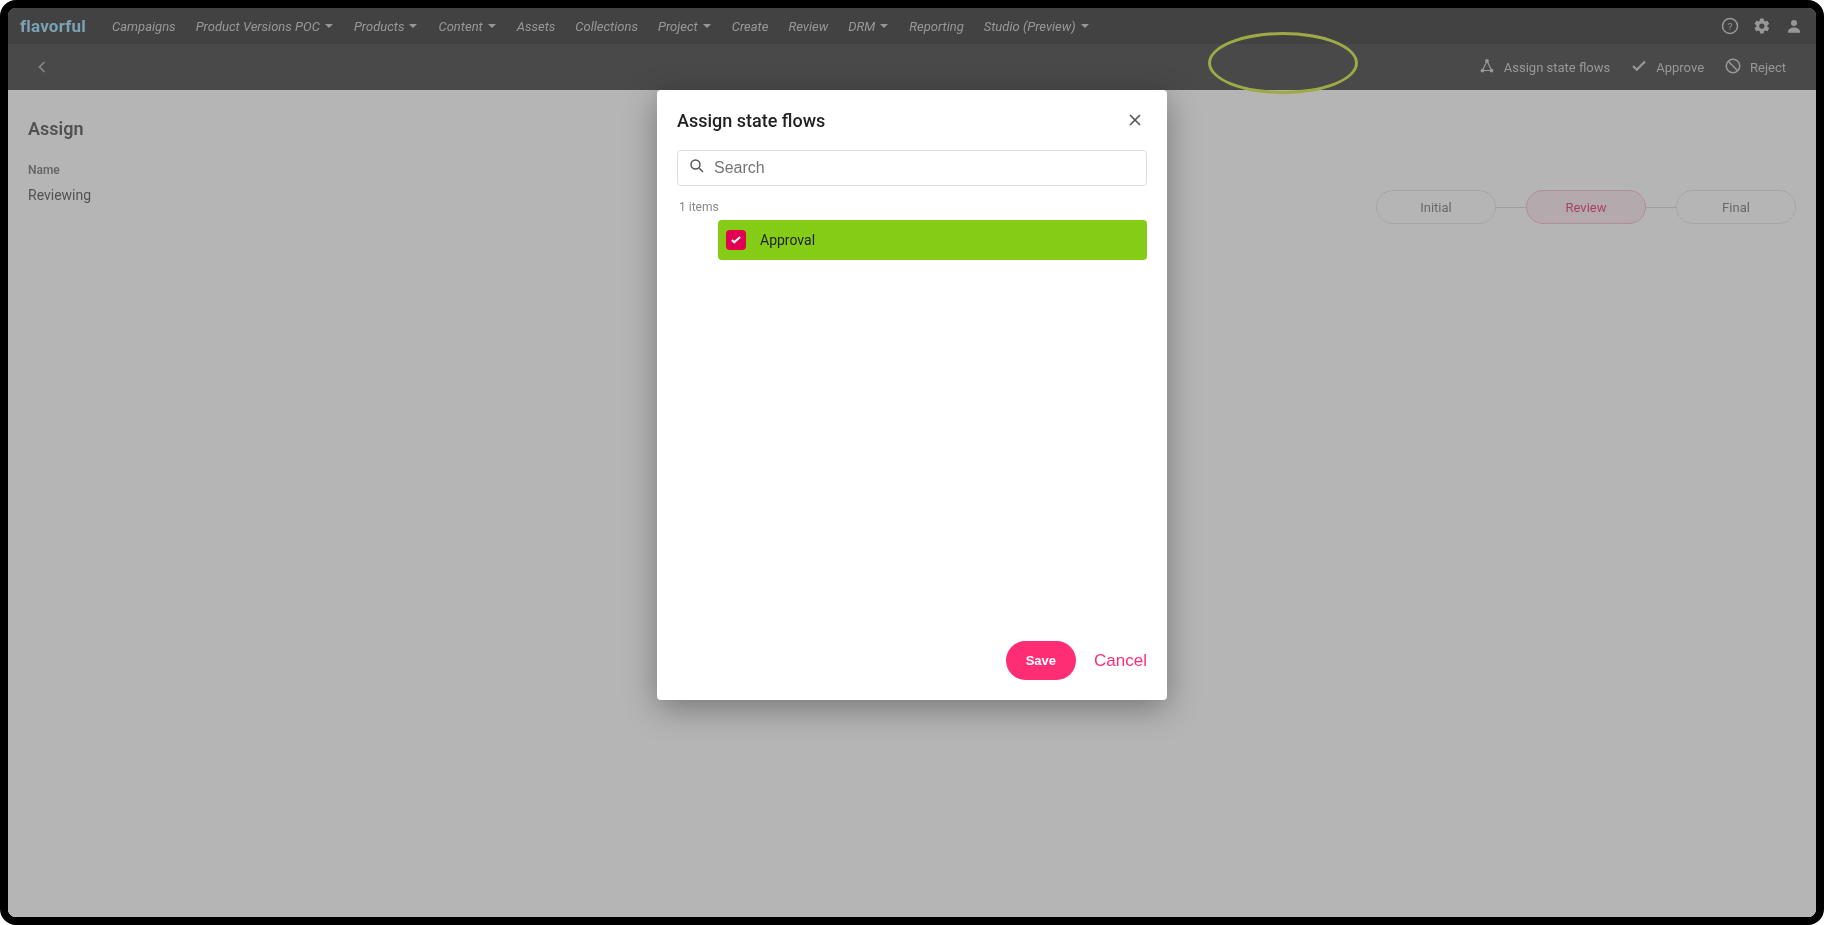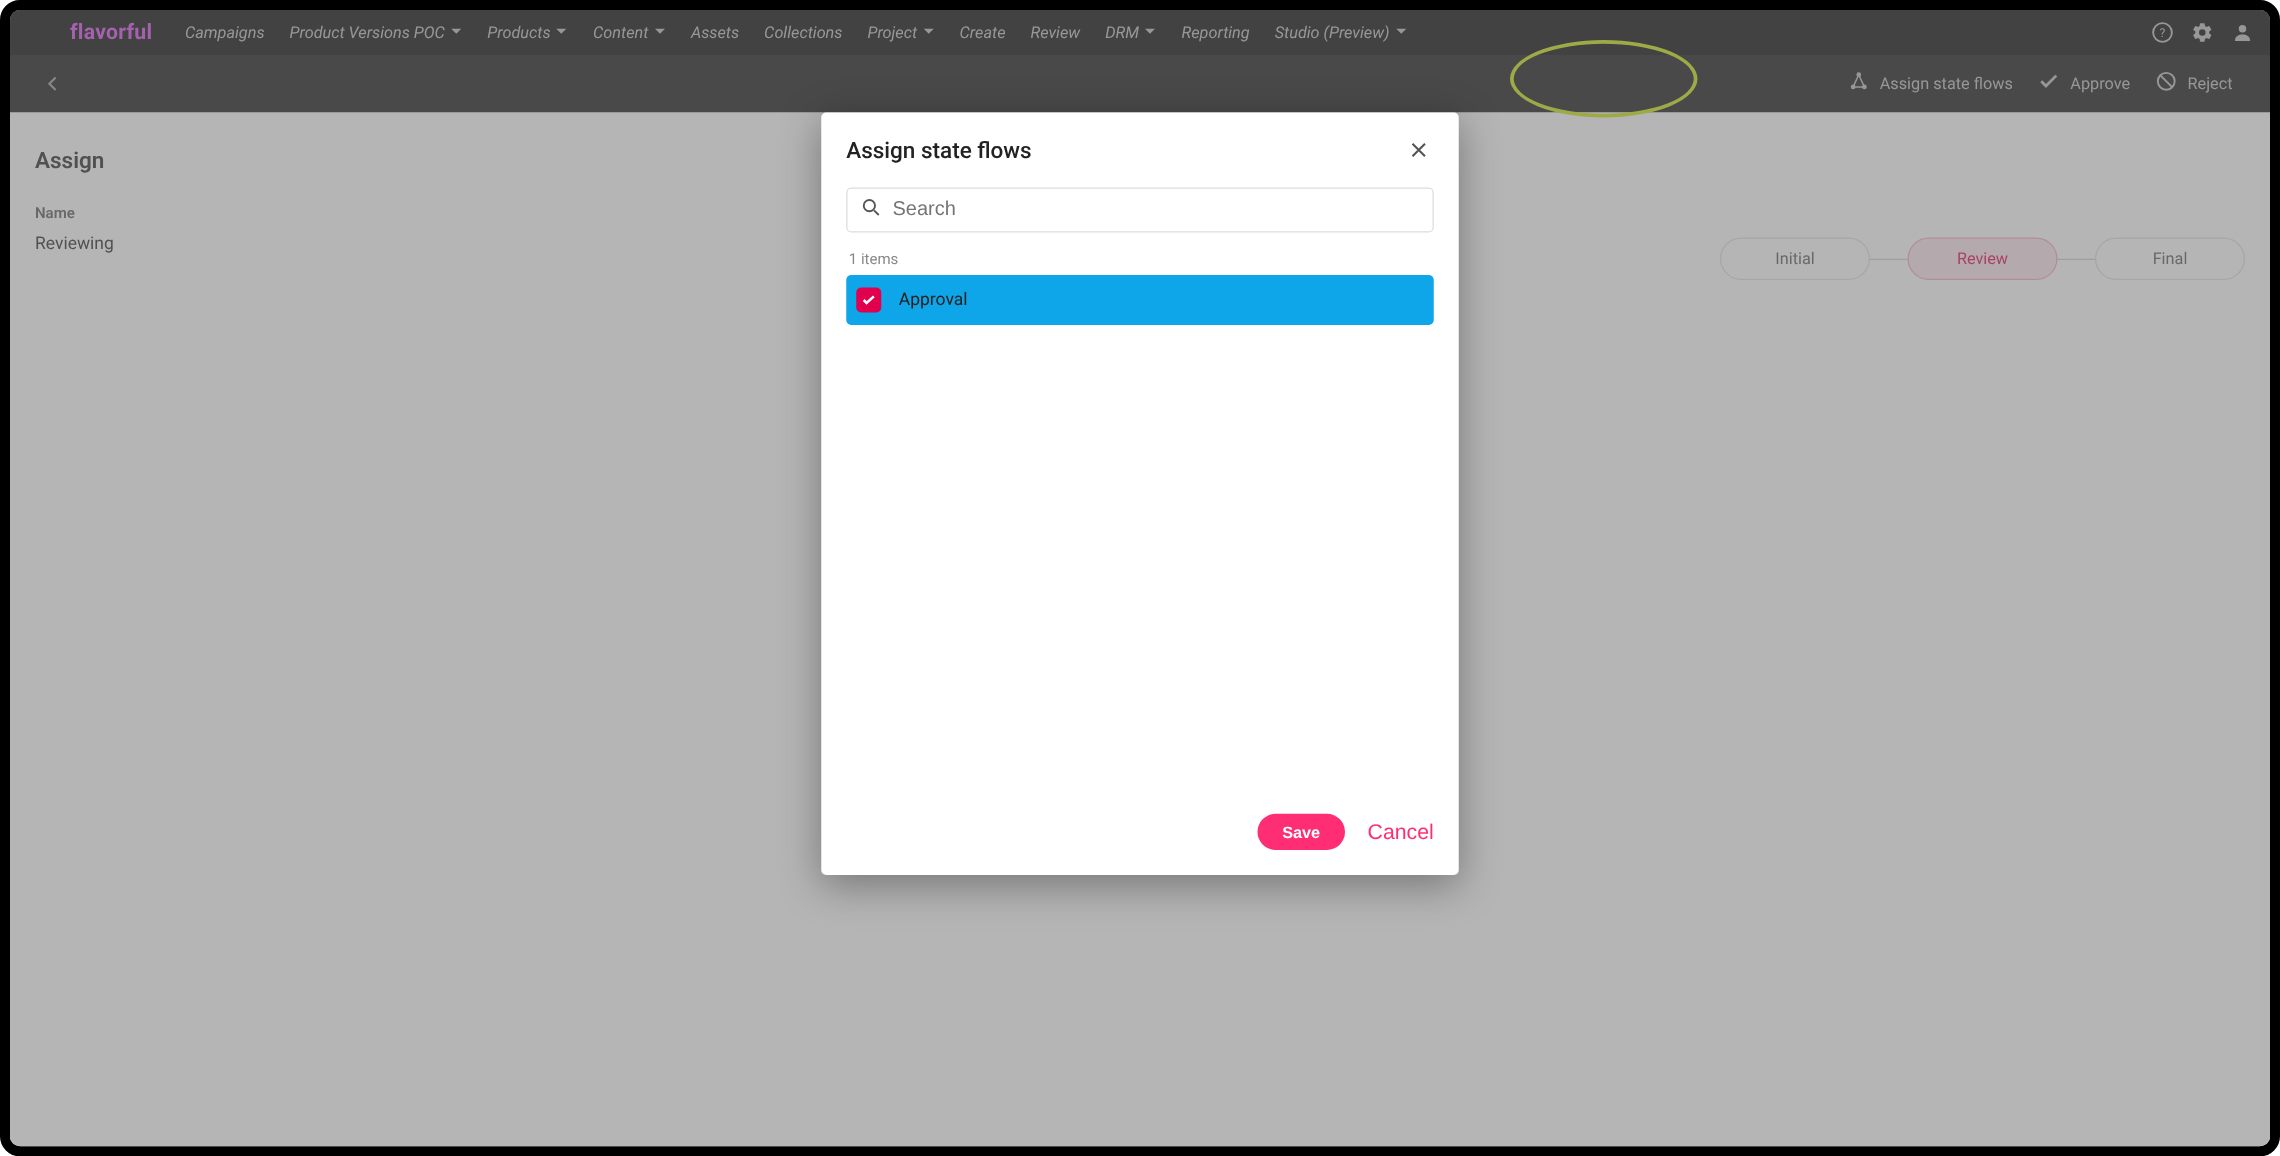--- a/index.html
+++ b/index.html
@@ -1,21 +1,21 @@
 <!DOCTYPE html>
 <html><head>
 <meta charset="utf-8">
 <style>
   * { box-sizing: border-box; margin: 0; padding: 0; }
   html, body { width: 1824px; height: 925px; font-family: -apple-system, BlinkMacSystemFont, "Segoe UI", Roboto, Arial, sans-serif; background: #fff; overflow: hidden; }
   body { position: relative; border: 8px solid #000; border-radius: 16px; }
 
   
   .topnav { height: 36px; background: #000; display: flex; align-items: center; gap: 12px; padding: 0 12px; color: #9b9b9b; }
-  .brand { color: #d946ef; font-weight: 700; font-size: 17px; letter-spacing: .2px; margin-right: 6px; margin-left: 36px; }
+  .brand { color: #7dd3fc; font-weight: 700; font-size: 17px; letter-spacing: .2px; margin-right: 6px; }
   .nav-item { display: flex; align-items: center; gap: 4px; font-size: 13px; color: #bdbdbd; padding: 0 8px; cursor: pointer; white-space: nowrap; font-style: italic; }
   .nav-spacer { flex: 1; }
   .nav-icon { width: 20px; height: 20px; display:flex; align-items:center; justify-content:center; color:#bdbdbd; cursor:pointer; }
   .caret-down-icon svg { width:10px; height:10px; }
 
   
   .subheader { height: 46px; background: #111; display:flex; align-items:center; padding: 0 20px; color:#9b9b9b; }
   .back-btn { width:28px; height:28px; display:flex; align-items:center; justify-content:center; cursor:pointer; color:#9b9b9b; }
   .subheader-spacer { flex:1; }
   .action-btn { display:flex; align-items:center; gap:8px; font-size:13px; color:#bdbdbd; padding:6px 10px; cursor:pointer; }
@@ -61,25 +61,25 @@
   .modal-header { display:flex; align-items:center; justify-content:space-between; padding:18px 20px 8px 20px; }
   .modal-title { font-size:18px; font-weight:500; color:#222; }
   .close-btn { width:24px; height:24px; display:flex; align-items:center; justify-content:center; cursor:pointer; color:#555; }
   .modal-body { padding: 10px 20px; flex:1; overflow:auto; }
   .select-row { display:flex; gap:30px; padding:8px 10px 14px; }
   .select-link { font-size:13px; color:#666; cursor:pointer; }
   .search-wrap { display:flex; align-items:center; border:1px solid #ddd; border-radius:4px; height:36px; padding:0 10px; gap:8px; color:#555; }
   .search-wrap input { border:none; outline:none; flex:1; font-size:16px; }
   .count { font-size:12px; color:#888; margin:14px 2px 6px; }
   .item-row { display:flex; align-items:center; gap:14px; padding:10px 8px; border-radius:4px; }
-  .item-row.selected { background:#0ea5e9; }
+  .item-row.selected { background:#84cc16;margin-left:41px; }
   .chk { width:20px; height:20px; border-radius:4px; background:#e0004d; display:flex; align-items:center; justify-content:center; color:#fff; cursor:pointer; }
   .item-label { font-size:14px; color:#222; }
   .modal-footer { display:flex; align-items:center; justify-content:flex-end; gap:18px; padding:16px 20px 20px; }
-  .btn-primary { background:#ff2e74; color:#fff; border:none; border-radius:20px; height:29px; padding:0 20px; font-size:13px; font-weight:600; cursor:pointer;text-align:right; }
+  .btn-primary { background:#ff2e74; color:#fff; border:none; border-radius:20px; height:39px; padding:0 20px; font-size:13px; font-weight:600; cursor:pointer;text-align:right; }
   .btn-link { background:none; border:none; color:#ff2e74; font-size:17px; font-weight:500; cursor:pointer; }
 </style>
 </head>
 <body>
 
 <div class="overlay"></div>
 
 <div class="topnav">
   <div class="brand">flavorful</div>
   <div id="nav-items" style="display:flex; align-items:center; gap:4px;">

